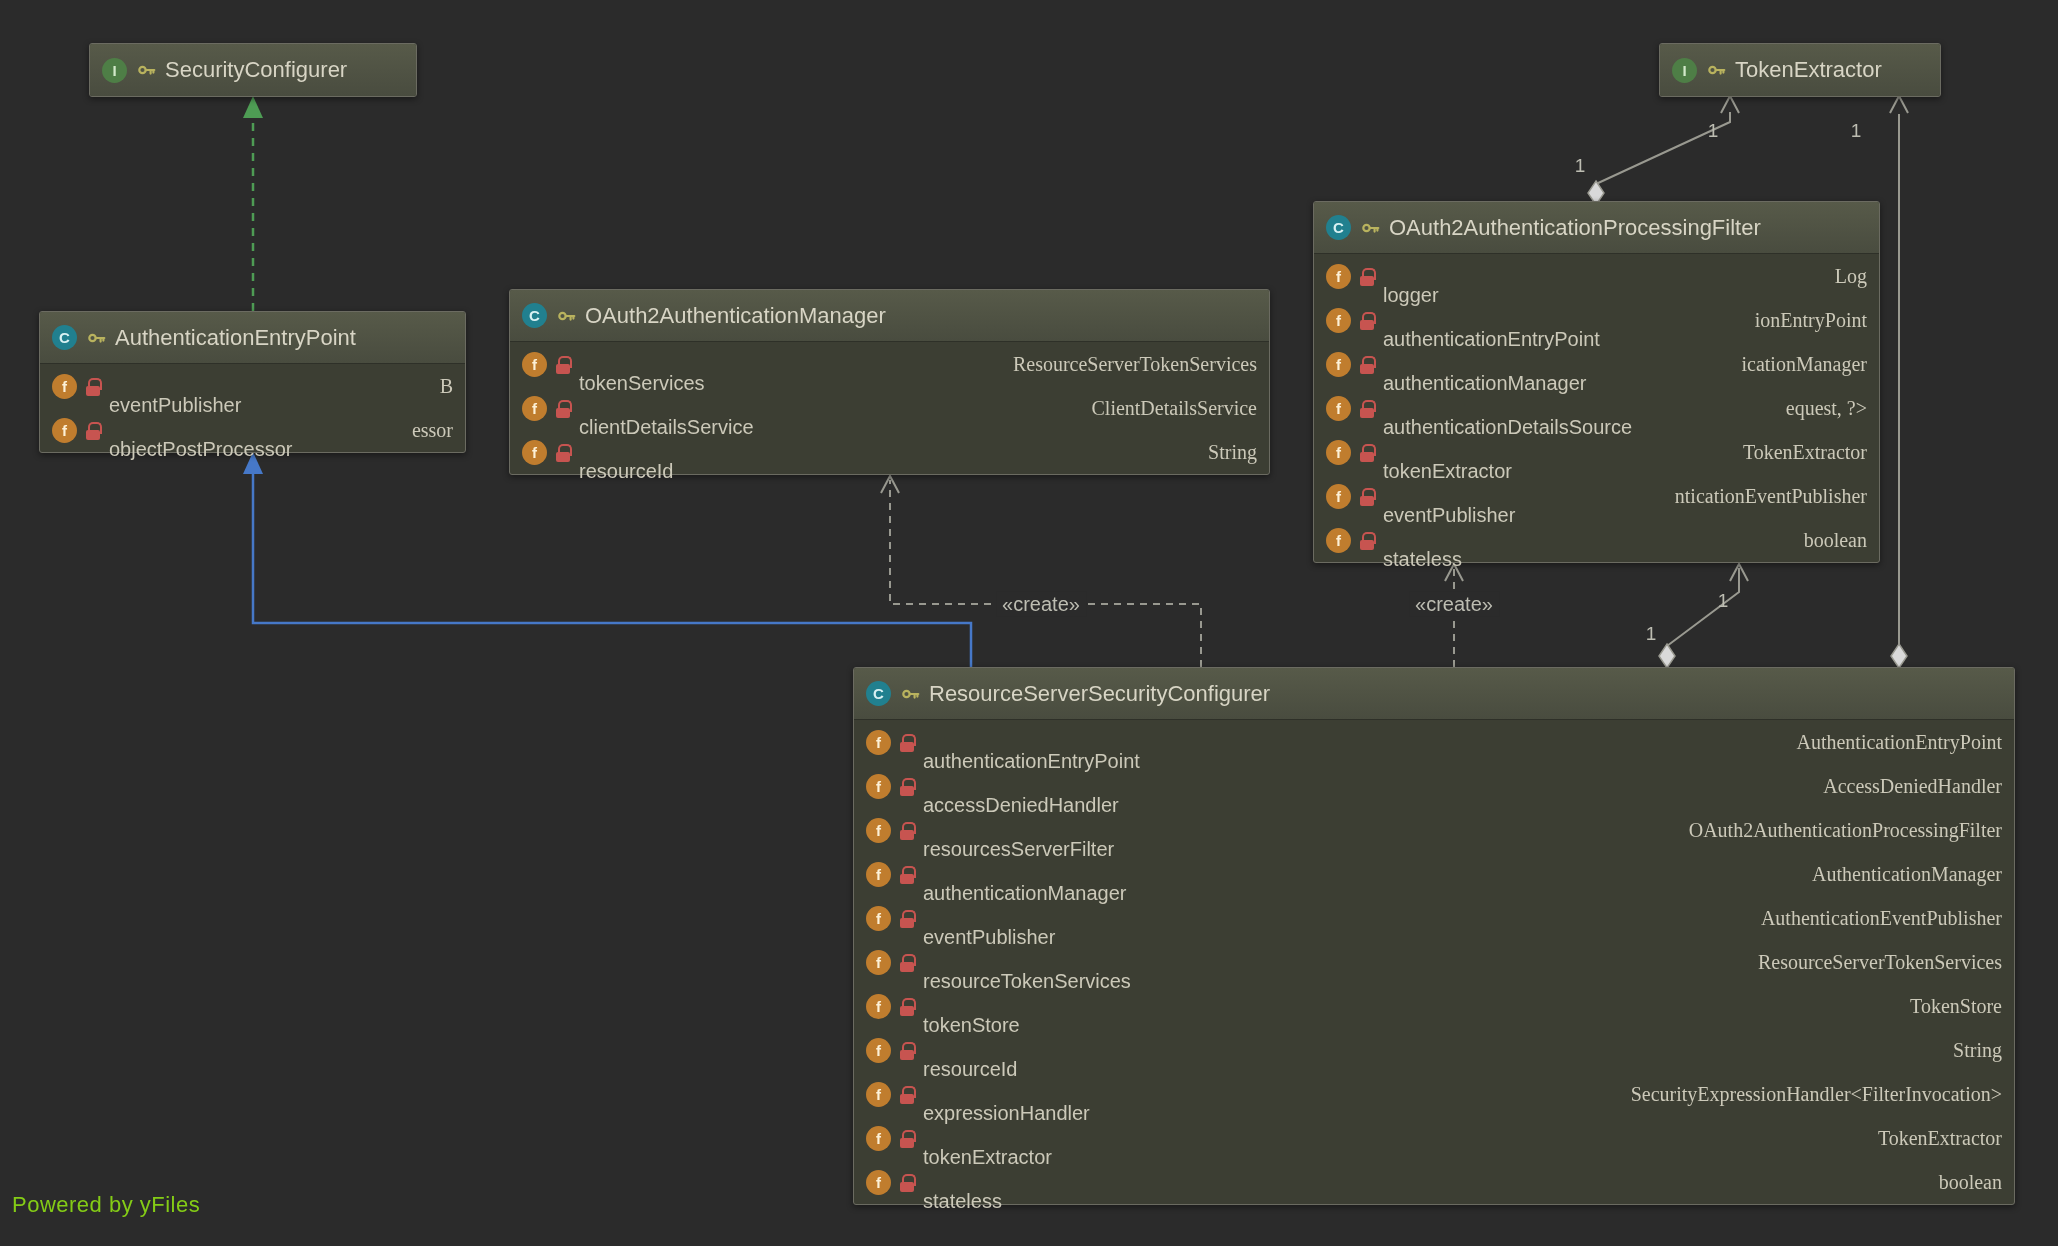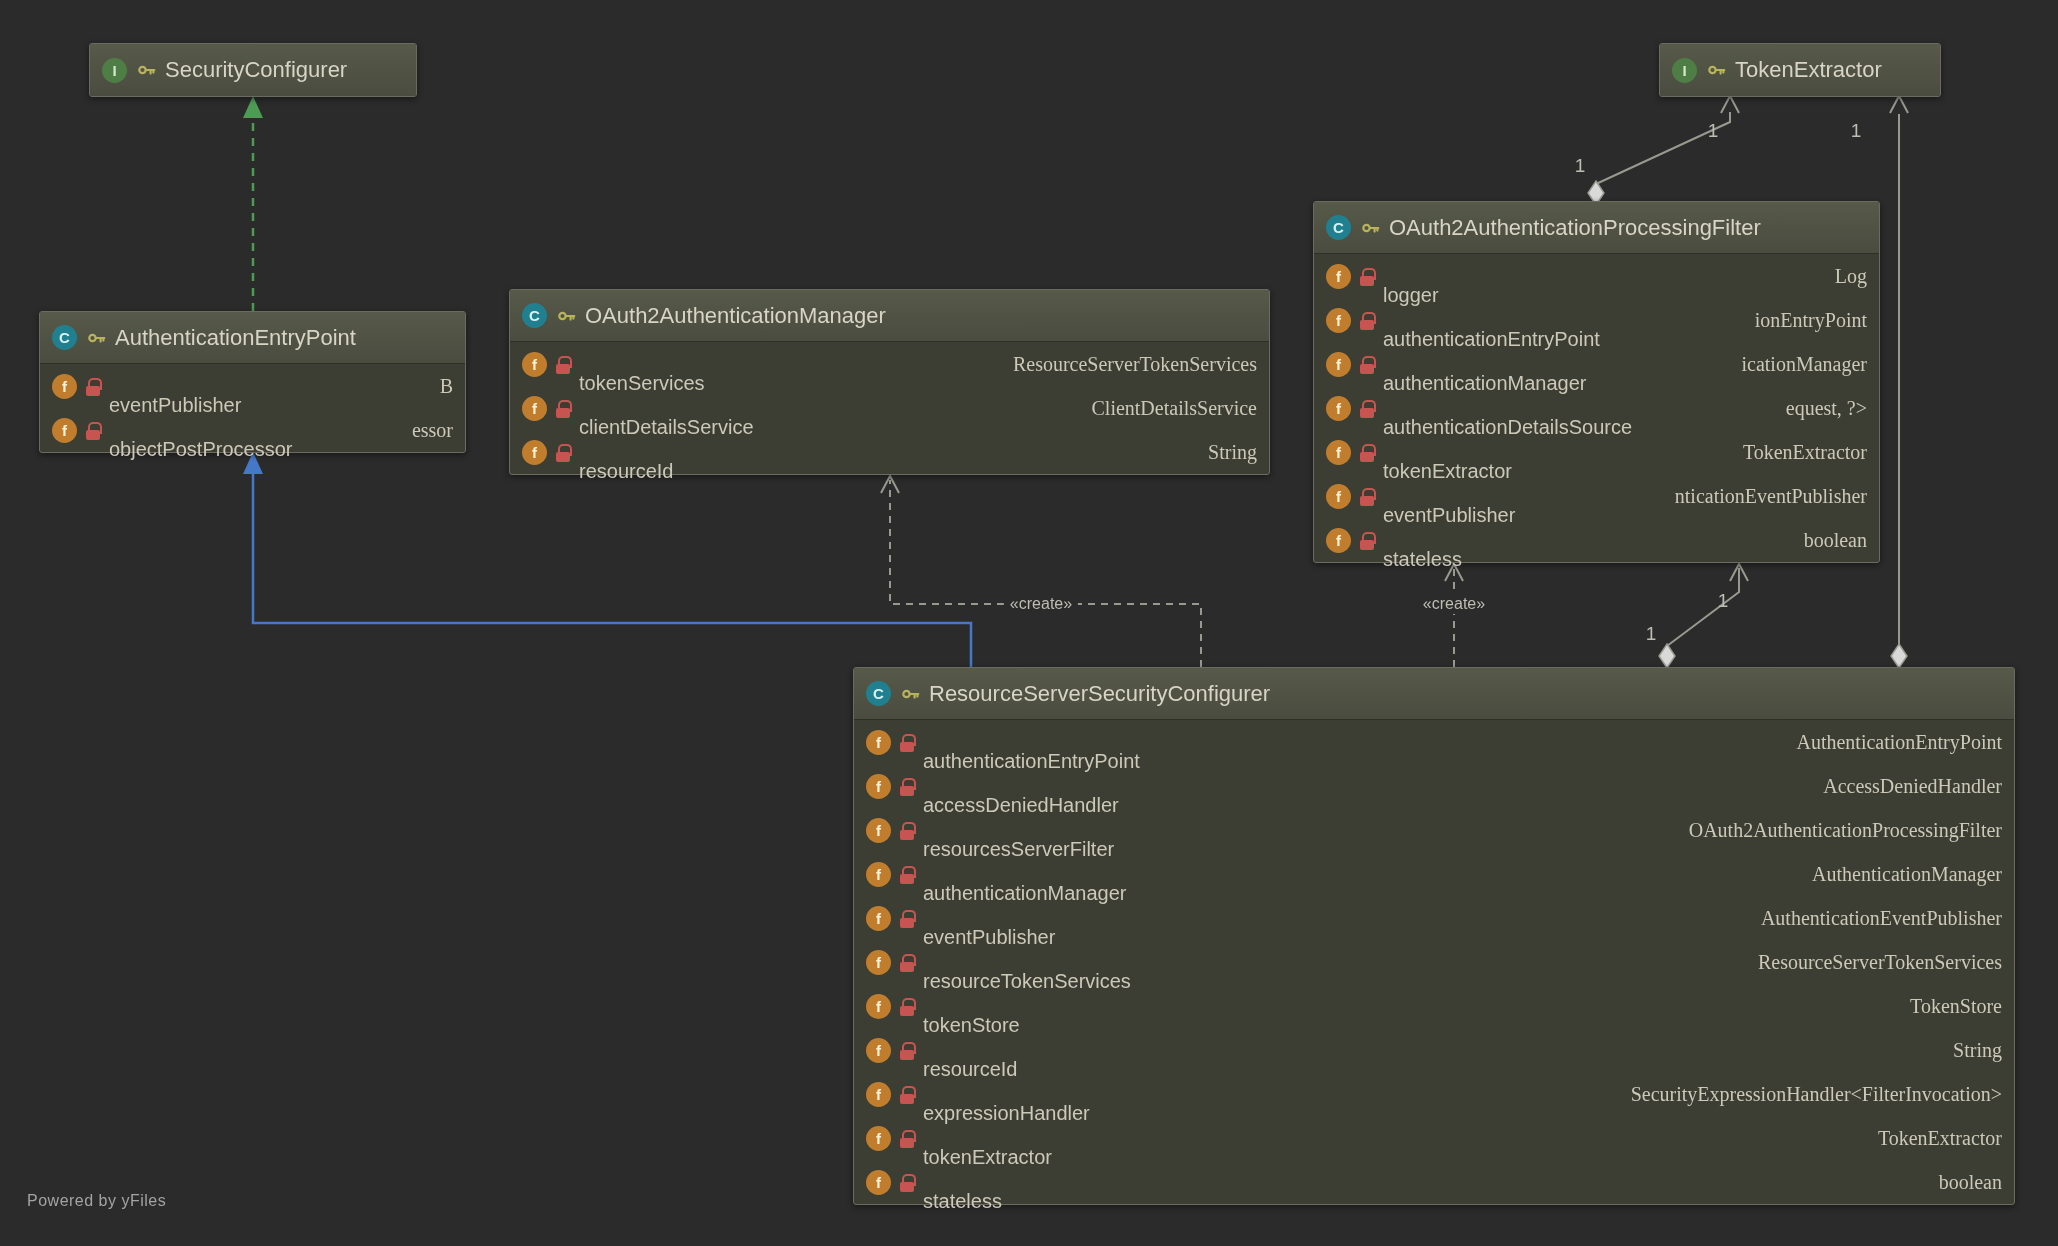--- a/index.html
+++ b/index.html
@@ -26,25 +26,25 @@
   .icon-field { background:#c07d2e; color:#fdf1d8; }
 
   .keyicon { flex:none; display:flex; align-items:center; }
 
   .lock { position:relative; width:14px; height:19px; flex:none; }
   .lock::before { content:""; position:absolute; left:2px; top:1px; width:10px; height:10px;
                   border:2px solid #c75450; border-bottom:none; border-radius:5px 5px 0 0; }
   .lock::after { content:""; position:absolute; left:0; top:9px; width:14px; height:10px;
                  background:#c75450; border-radius:2px; }
 
-  .edge-label { position:absolute; transform:translate(-50%,-50%); font-size:16px; color:#bdbdb2;
+  .edge-label { position:absolute; transform:translate(-50%,-50%); font-size:20px; color:#bdbdb2;
                 z-index:3; background:#2b2b2b; padding:1px 6px; white-space:nowrap; }
   .mult-label { position:absolute; transform:translate(-50%,-50%); font-size:19px; color:#bdbdb2;
                 z-index:3; white-space:nowrap; }
-  .watermark { position:absolute; left:27px; top:1192px; font-size:16px; color:#a3a3a3;
+  .watermark { position:absolute; left:12px; top:1192px; font-size:22px; color:#84cc16;
                letter-spacing:.5px; z-index:3; }
 </style>
 </head>
 <body>
 
 <div id="canvas">
 
   <svg id="connectors" width="2058" height="1246">
 
     <g>

